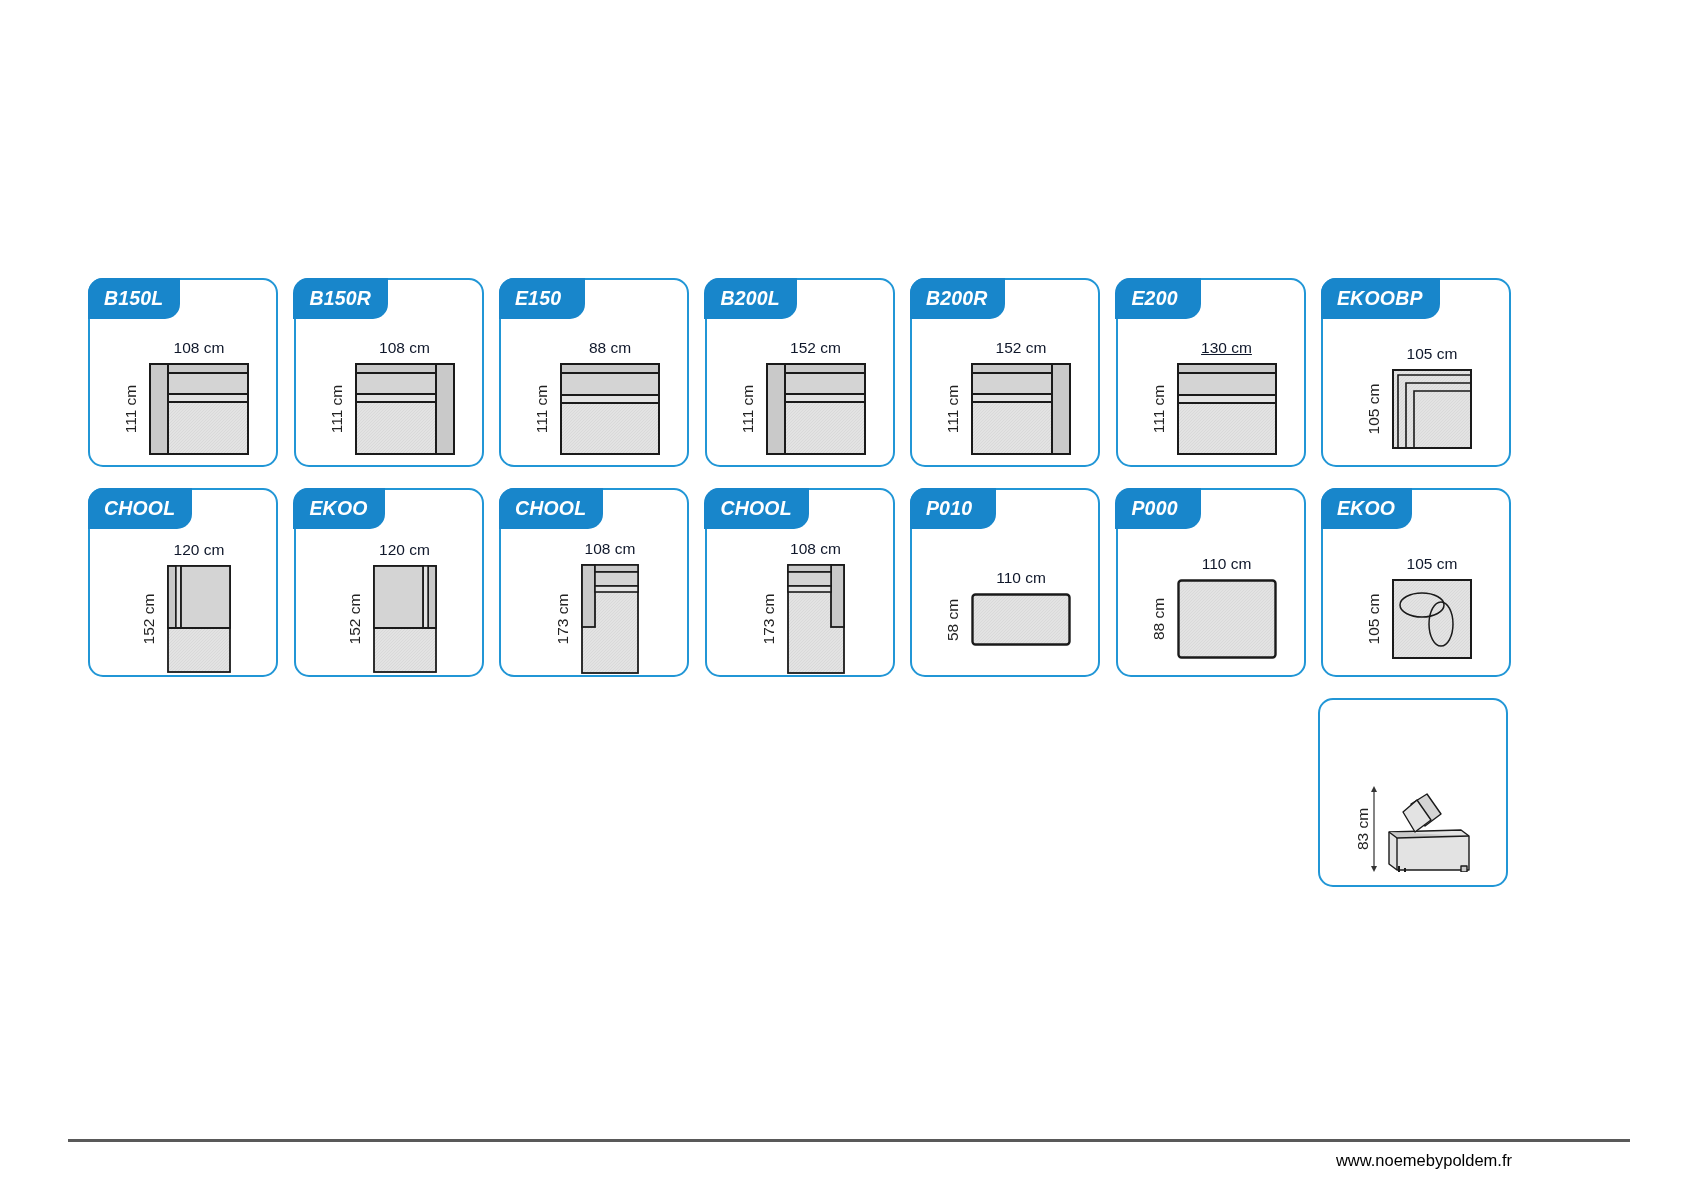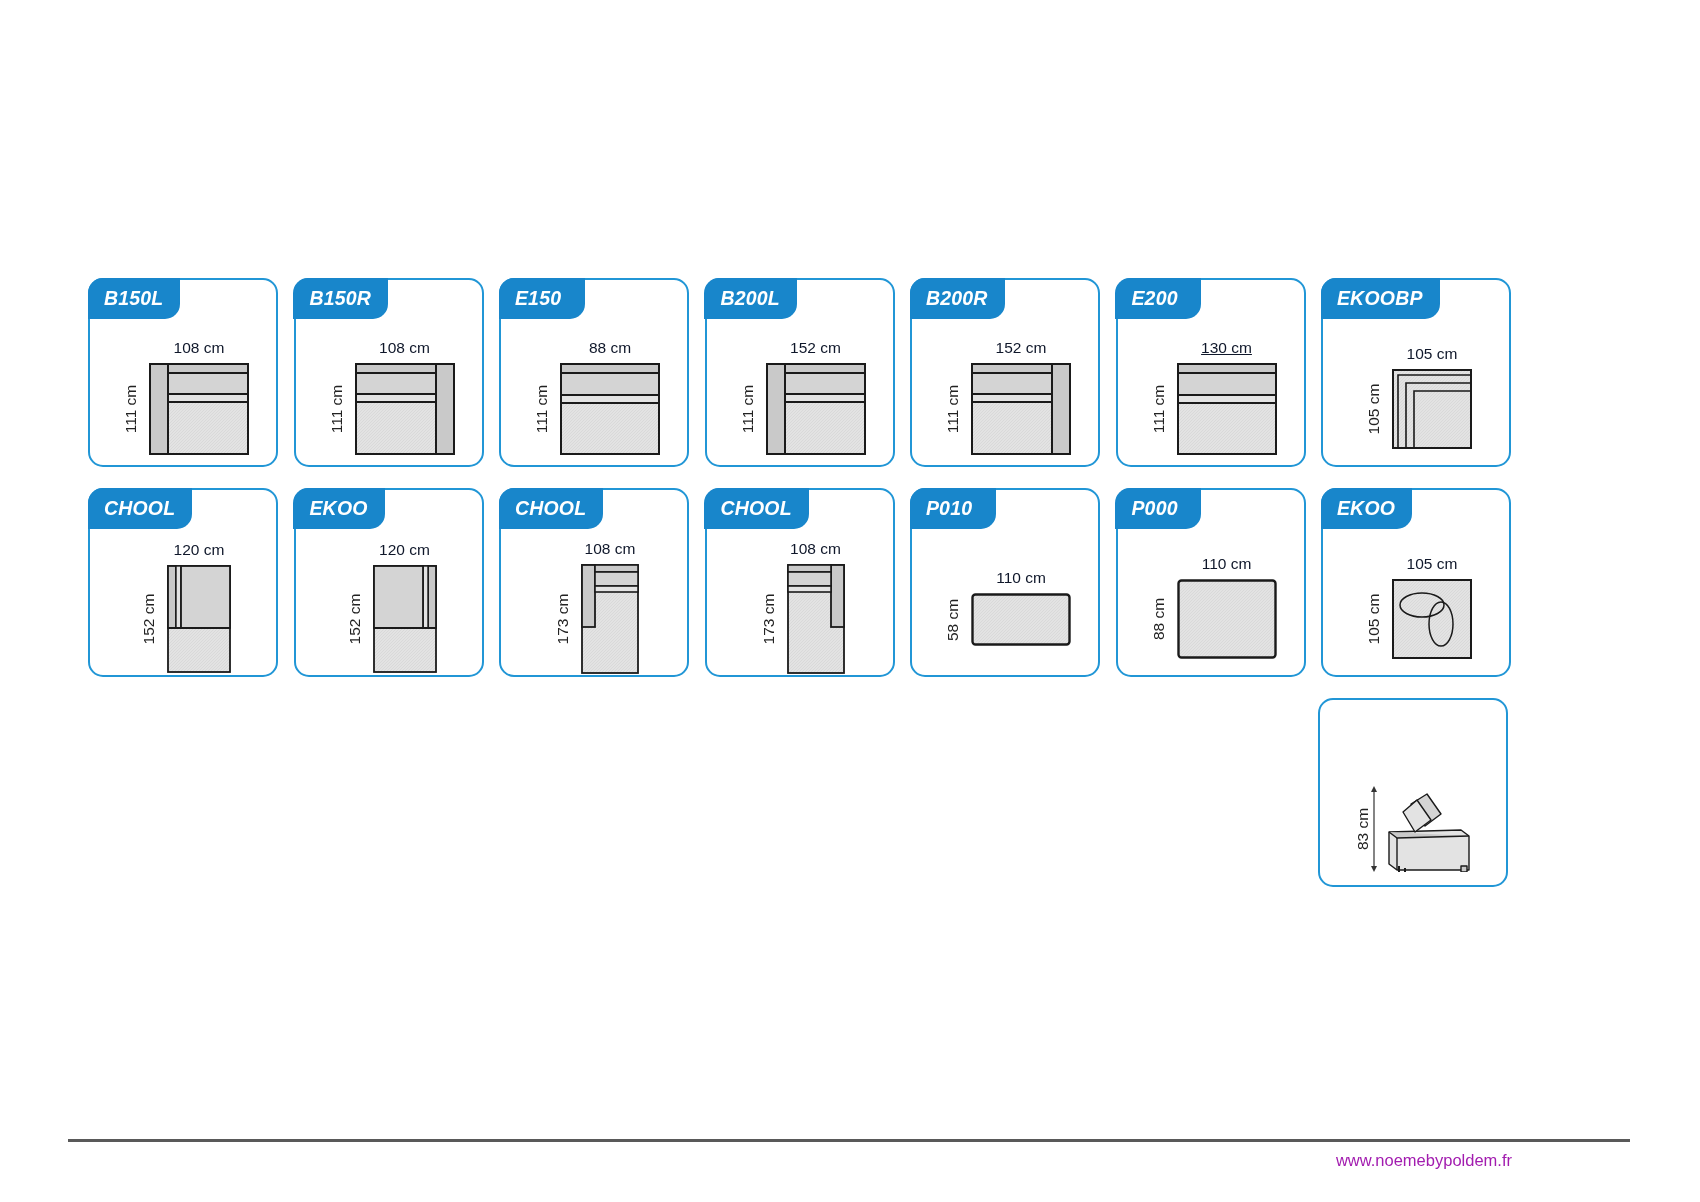--- a/index.html
+++ b/index.html
@@ -109,21 +109,21 @@
     width: 1562px;
     height: 2.6px;
     background: #595959;
   }
   #footer-url {
     position: absolute;
     left: 0; top: 1151px;
     width: 1512px;
     text-align: right;
     font-size: 16.5px;
-    color: #a21caf;
+    color: #000000;
     white-space: nowrap;
   }
 </style>
 </head>
 <body>
 
 <div id="page">
 
 
   <div id="grid">

